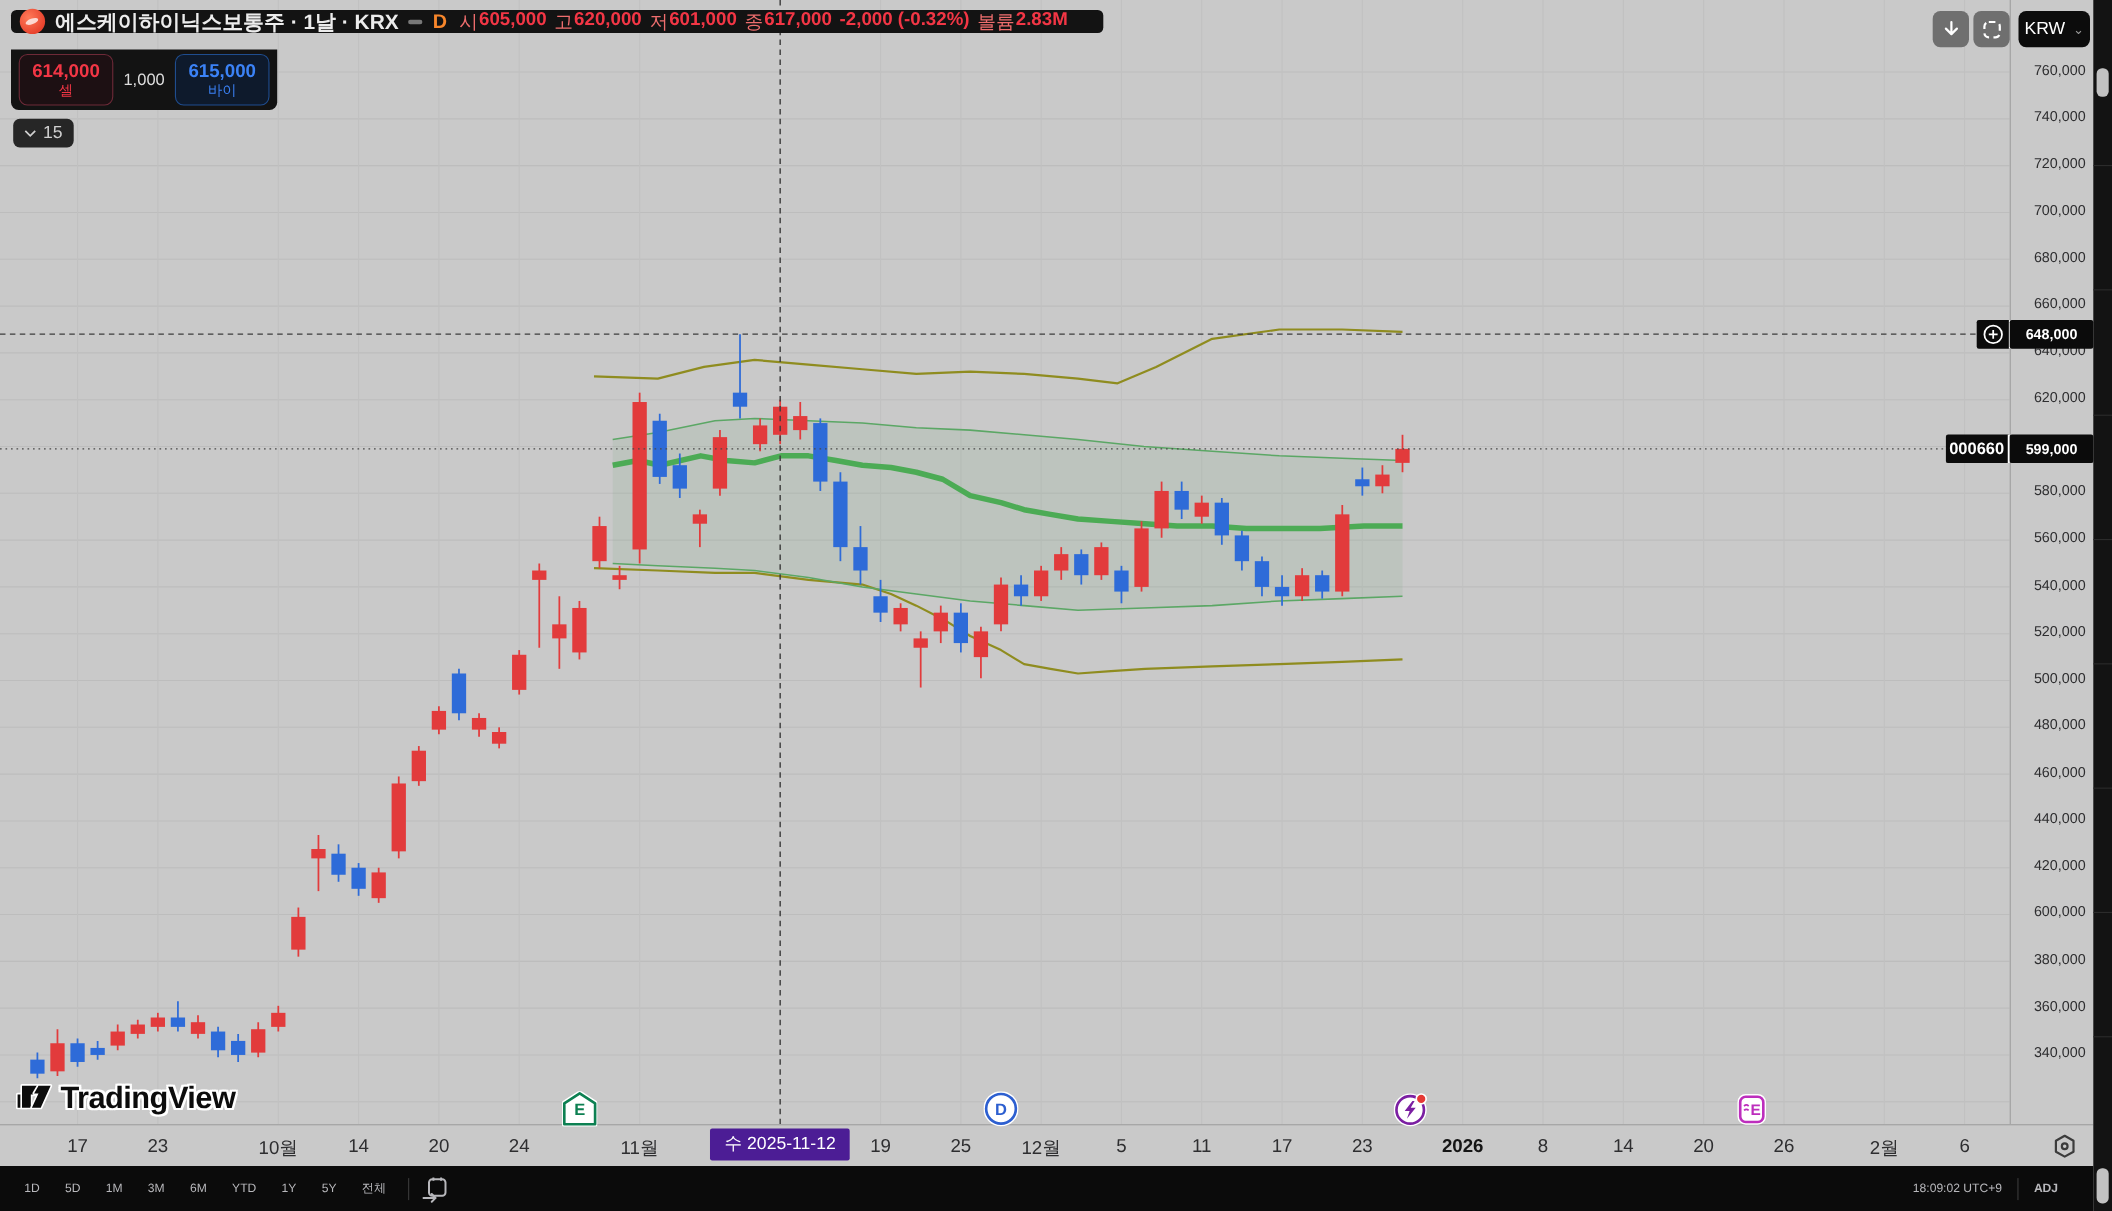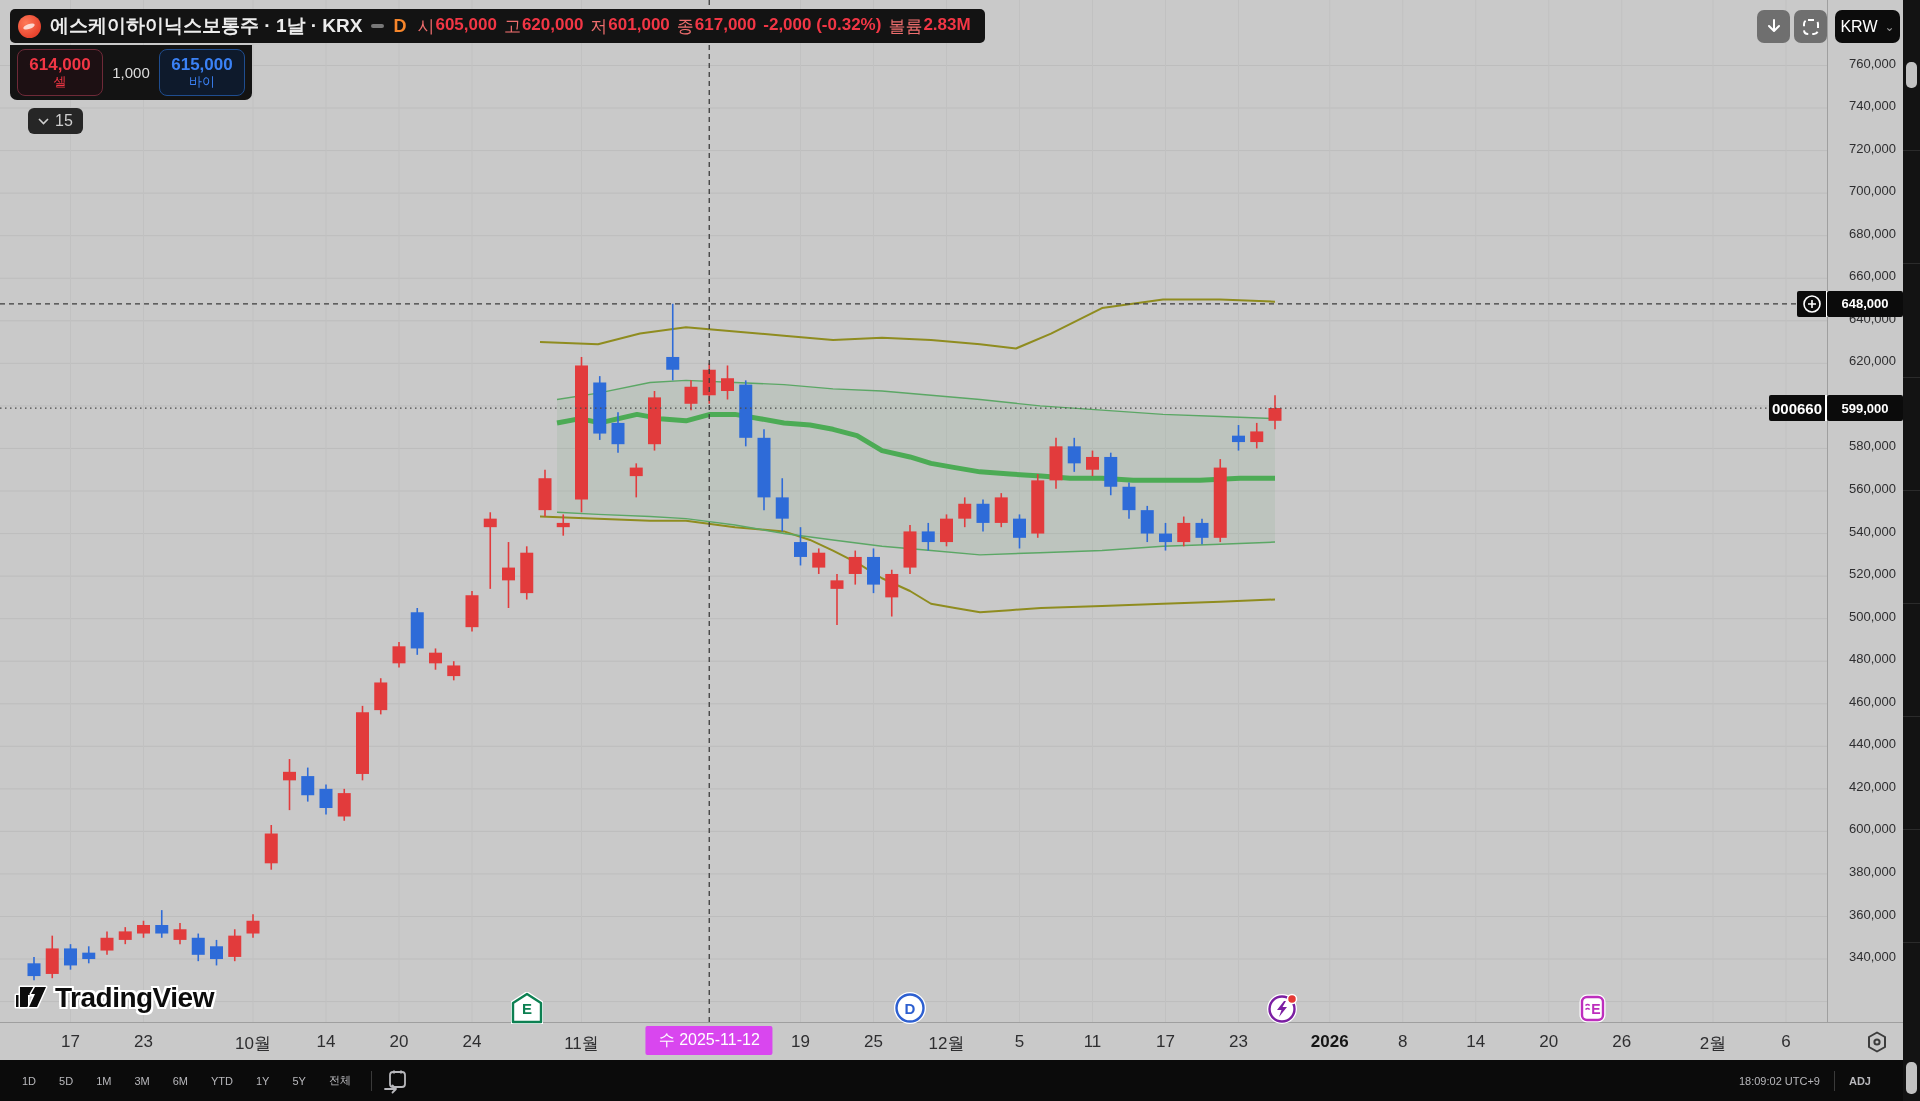--- a/index.html
+++ b/index.html
@@ -17,25 +17,25 @@
   .ttick.major{font-weight:700;color:#151515;}
   
   .pill{position:absolute;z-index:5;background:#0b0b0b;color:#fff;display:flex;align-items:center;
         justify-content:center;font-size:13px;font-weight:700;border-radius:2px;}
   .pill.axis{left:1827px;width:76px;height:26px;}
   .code-box{position:absolute;z-index:5;left:1769px;width:56px;height:26px;background:#0b0b0b;color:#fff;
             display:flex;align-items:center;justify-content:center;font-size:15px;font-weight:700;
             border-right:2px solid #fff;border-radius:2px 0 0 2px;}
   .plus-box{position:absolute;z-index:5;left:1797px;width:29px;height:26px;background:#0b0b0b;
             display:flex;align-items:center;justify-content:center;border-right:2px solid #fff;border-radius:2px 0 0 2px;}
-  .time-pill{position:absolute;z-index:5;top:1026px;transform:translateX(-50%);height:29px;background:#d946ef;
+  .time-pill{position:absolute;z-index:5;top:1026px;transform:translateX(-50%);height:29px;background:#4c1d95;
              color:#fff;display:flex;align-items:center;padding:0 13px;font-size:16px;border-radius:2px;white-space:nowrap;}
   
-  .header{position:absolute;left:10px;top:9px;height:34px;z-index:7;background:#131313;border-radius:5px;
-          display:flex;align-items:center;padding:0 14px 0 8px;gap:9px;white-space:nowrap;}
+  .header{position:absolute;left:10px;top:9px;height:21px;z-index:7;background:#131313;border-radius:5px;
+          display:flex;align-items:center;padding:0 32px 0 8px;gap:9px;white-space:nowrap;}
   .sym-logo{width:23px;height:23px;border-radius:50%;background:radial-gradient(circle at 35% 35%,#ff7a59,#e8442e 70%);
             position:relative;flex:0 0 auto;}
   .sym-logo::after{content:"";position:absolute;left:5px;top:9px;width:12px;height:5px;border-radius:50%;
             background:rgba(255,255,255,.75);transform:rotate(-20deg);}
   .sym-title{color:#ececec;font-size:19px;font-weight:600;}
   .dash-ico{width:13px;height:4px;border-radius:2px;background:#787878;}
   .tf{color:#f7862b;font-size:18px;font-weight:700;margin-right:2px;}
   .ohlc{display:flex;gap:7px;font-size:17px;}
   .ohlc .lab{color:#ef6e6e;}
   .ohlc .val{color:#f23645;font-weight:600;}
@@ -44,21 +44,21 @@
          border-radius:0 0 7px 7px;display:flex;align-items:center;justify-content:space-between;padding:0 7px;}
   .t-btn{width:84px;height:45px;border-radius:8px;display:flex;flex-direction:column;align-items:center;
          justify-content:center;line-height:1.15;cursor:pointer;}
   .t-sell{background:#1d1013;border:1px solid #6e2a38;}
   .t-sell .p{color:#f23645;font-size:17px;font-weight:700;}
   .t-sell .l{color:#f23645;font-size:13px;}
   .t-buy{background:#0e1a2c;border:1px solid #1f4d8f;}
   .t-buy .p{color:#3b82f6;font-size:17px;font-weight:700;}
   .t-buy .l{color:#3b82f6;font-size:13px;}
   .t-size{color:#dcdcdc;font-size:15px;}
-  .chip{position:absolute;left:28px;top:108px;height:26px;z-index:7;background:#262626;border-radius:6px;
+  .chip{position:absolute;left:12px;top:108px;height:26px;z-index:7;background:#262626;border-radius:6px;
         color:#cfcfcf;font-size:16px;display:flex;align-items:center;gap:6px;padding:0 10px;cursor:pointer;}
   
   .tr-btn{position:absolute;top:10px;width:33px;height:33px;z-index:7;background:#6f6f6f;border-radius:7px;
           display:flex;align-items:center;justify-content:center;cursor:pointer;}
   .krw{position:absolute;top:10px;left:1835px;width:65px;height:33px;z-index:7;background:#0c0c0c;border-radius:7px;
        color:#fff;font-size:16px;display:flex;align-items:center;justify-content:center;gap:7px;cursor:pointer;}
   .krw .chev{color:#9a9a9a;font-size:12px;}
   
   .strip{position:absolute;left:1903px;top:0;width:17px;height:1101px;background:#131313;z-index:3;}
   .strip .seg{position:absolute;left:0;width:100%;height:1px;background:#2b2b2b;}

